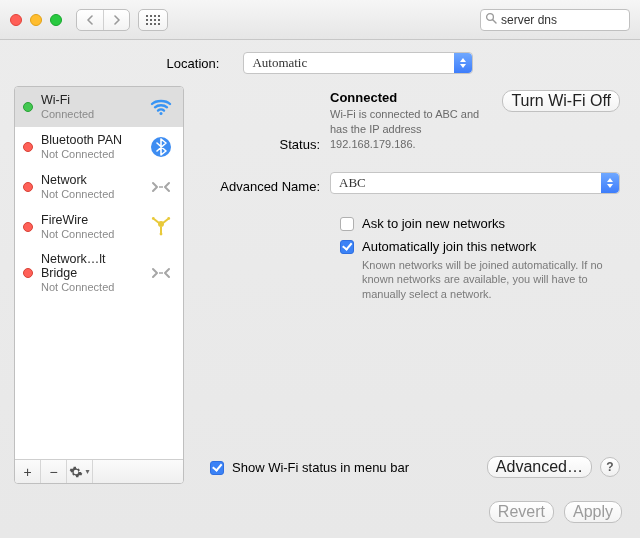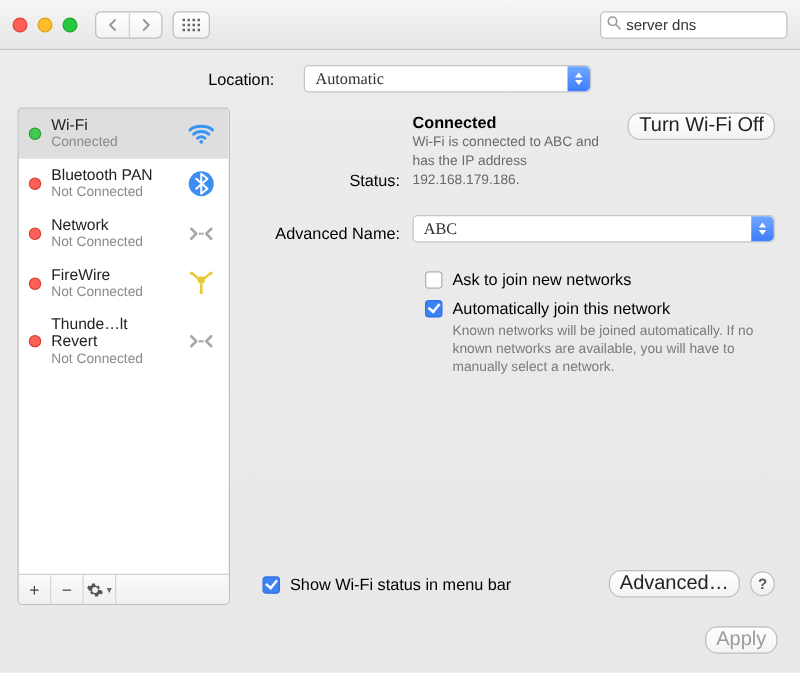--- a/index.html
+++ b/index.html
@@ -304,21 +304,21 @@
                 <circle cx="4.3" cy="3.5" r="1.4" fill="#e8c93a"></circle>
                 <circle cx="19.7" cy="3.5" r="1.4" fill="#e8c93a"></circle>
                 <circle cx="12" cy="19" r="1.4" fill="#e8c93a"></circle>
               </svg>
           </div>
         </div>
 
         <div class="svc">
           <span class="dot red"></span>
           <div class="txt">
-            <div class="name">Thunde…lt Revert</div>
+            <div class="name">Network…lt Bridge</div>
             <div class="sub">Not Connected</div>
           </div>
           <div class="ic">
             <svg viewBox="0 0 24 24">
                 <path d="M4 8 L8 12 L4 16" stroke="#a6a6a6" stroke-width="2" fill="none" stroke-linecap="round" stroke-linejoin="round"></path>
                 <path d="M20 8 L16 12 L20 16" stroke="#a6a6a6" stroke-width="2" fill="none" stroke-linecap="round" stroke-linejoin="round"></path>
                 <circle cx="11" cy="12" r="1" fill="#a6a6a6"></circle>
                 <circle cx="13" cy="12" r="1" fill="#a6a6a6"></circle>
               </svg>
           </div>
@@ -375,15 +375,16 @@
       <div class="bottom-bar">
         <div class="checkbox on"></div>
         <div style="flex:1">Show Wi-Fi status in menu bar</div>
         <div class="aqua-btn">Advanced…</div>
         <div class="help">?</div>
       </div>
     </div>
   </div>
 
   <div class="footer">
+    <div class="aqua-btn dim">Revert</div>
     <div class="aqua-btn dim">Apply</div>
   </div>
 </div>
 
 </body></html>

